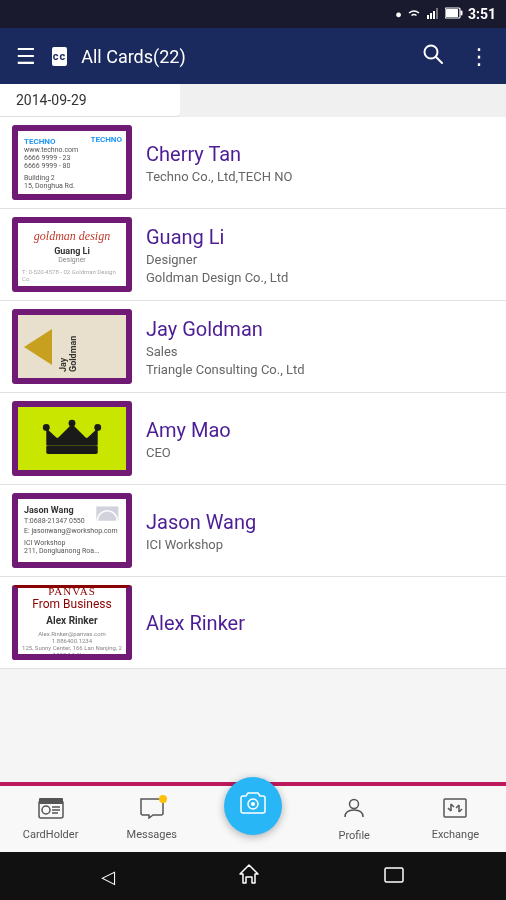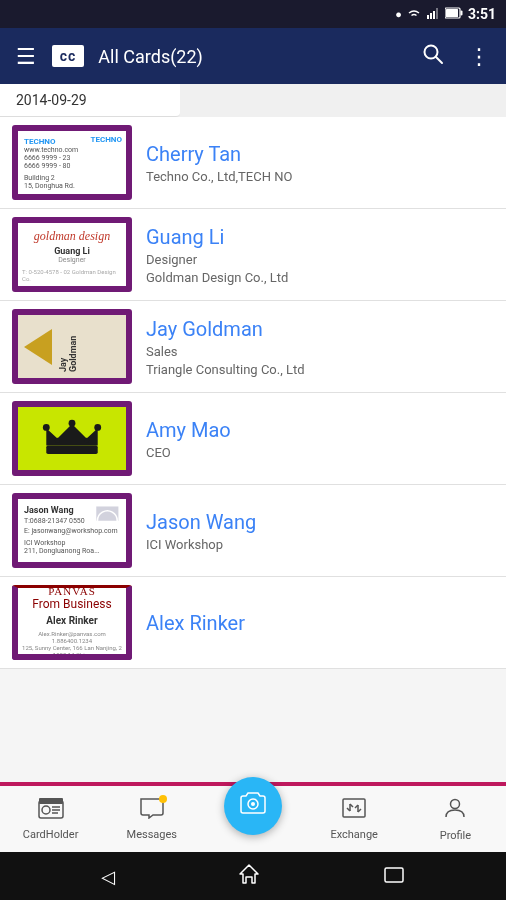--- a/index.html
+++ b/index.html
@@ -50,22 +50,22 @@
     .toolbar-menu-icon {
       color: white;
       font-size: 22px;
       padding: 8px;
       cursor: pointer;
     }
     .toolbar-logo {
       background: white;
       color: #1a2a5e;
       font-weight: bold;
-      font-size: 14px;
-      padding: 3px 8px;
+      font-size: 11px;
+      padding: 3px 1px;
       border-radius: 2px;
       letter-spacing: 1px;
     }
     .toolbar-title {
       color: white;
       font-size: 18px;
       flex: 1;
       padding-left: 6px;
     }
     .toolbar-search-icon, .toolbar-more-icon {
@@ -189,21 +189,21 @@
 
     .card-info {
       flex: 1;
       display: flex;
       flex-direction: column;
       gap: 3px;
     }
     .card-name {
       font-size: 20px;
       font-weight: 400;
-      color: #3b82f6;
+      color: #4c1d95;
     }
     .card-title {
       font-size: 13px;
       color: #666;
     }
     .card-company {
       font-size: 13px;
       color: #666;
     }
 
@@ -472,41 +472,41 @@
           <path d="M2 7 Q2 5 4 5 L7 5 L9 2 L19 2 L21 5 L24 5 Q26 5 26 7 L26 20 Q26 22 24 22 L4 22 Q2 22 2 20 Z" stroke="white" stroke-width="1.5" fill="none"></path>
           <circle cx="14" cy="13" r="5" stroke="white" stroke-width="1.5" fill="none"></circle>
           <circle cx="14" cy="13" r="2" fill="white"></circle>
         </svg>
       </span>
     </div>
   </div>
 
   <div class="nav-item">
     <span class="nav-icon">
+      <svg width="24" height="24" viewBox="0 0 24 24">
+        <circle cx="12" cy="8" r="4.5" stroke="#555" stroke-width="1.5" fill="none"></circle>
+        <path d="M3 21 Q3 14 12 14 Q21 14 21 21" stroke="#555" stroke-width="1.5" fill="none"></path>
+      </svg>
+    </span>
+    <span class="nav-label">Profile</span>
+  </div>
+
+  <div class="nav-item">
+    <span class="nav-icon">
       <svg width="26" height="22" viewBox="0 0 26 22">
         <rect x="2" y="2" width="22" height="18" rx="1" stroke="#555" stroke-width="1.5" fill="none"></rect>
         <line x1="9" y1="7" x2="9" y2="14" stroke="#555" stroke-width="1.5"></line>
         <line x1="9" y1="14" x2="6" y2="11" stroke="#555" stroke-width="1.5"></line>
         <line x1="9" y1="7" x2="12" y2="10" stroke="#555" stroke-width="1.5"></line>
         <line x1="17" y1="15" x2="17" y2="8" stroke="#555" stroke-width="1.5"></line>
         <line x1="17" y1="8" x2="14" y2="11" stroke="#555" stroke-width="1.5"></line>
         <line x1="17" y1="15" x2="20" y2="12" stroke="#555" stroke-width="1.5"></line>
       </svg>
     </span>
     <span class="nav-label">Exchange</span>
-  </div>
-
-  <div class="nav-item">
-    <span class="nav-icon">
-      <svg width="24" height="24" viewBox="0 0 24 24">
-        <circle cx="12" cy="8" r="4.5" stroke="#555" stroke-width="1.5" fill="none"></circle>
-        <path d="M3 21 Q3 14 12 14 Q21 14 21 21" stroke="#555" stroke-width="1.5" fill="none"></path>
-      </svg>
-    </span>
-    <span class="nav-label">Profile</span>
   </div>
 </div>
 
 <div class="system-nav">
   <span class="sys-nav-btn">◁</span>
   <span class="sys-nav-btn" style="font-size:22px;">
     <svg width="22" height="22" viewBox="0 0 22 22">
       <polygon points="11,2 20,11 17,11 17,20 14,20 14,14 8,14 8,20 5,20 5,11 2,11" fill="none" stroke="white" stroke-width="1.5" stroke-linejoin="round"></polygon>
     </svg>
   </span>

